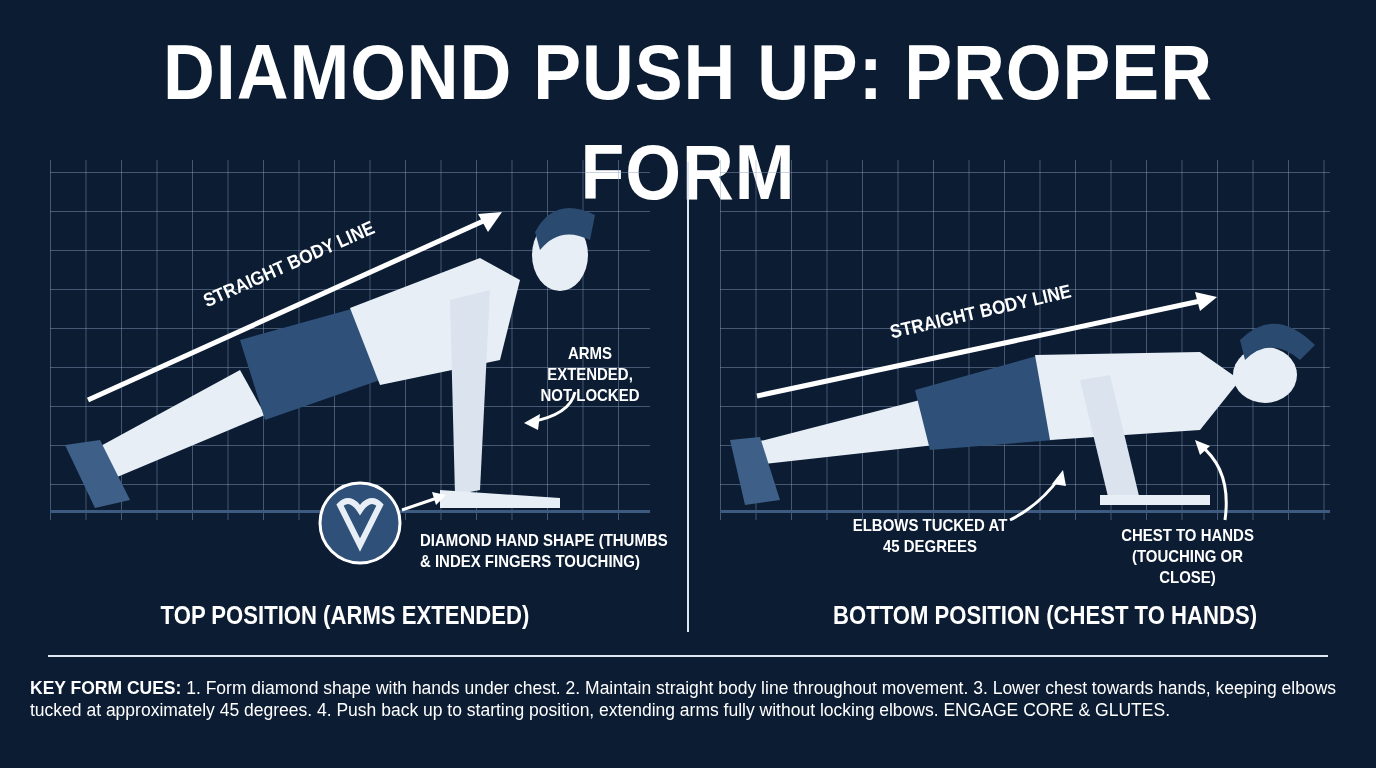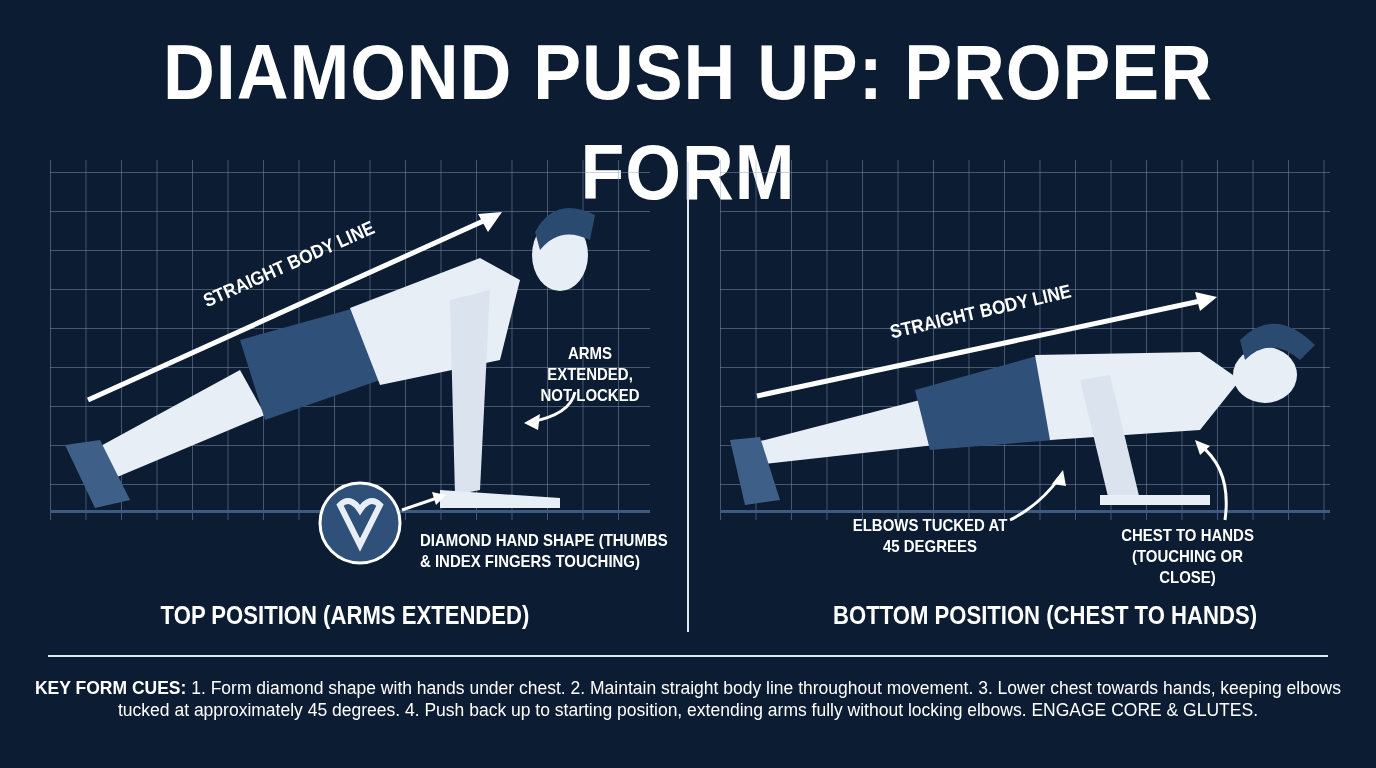--- a/index.html
+++ b/index.html
@@ -14,21 +14,21 @@
                          linear-gradient(to bottom, rgba(140,160,190,0.45) 1px, transparent 1px);
         background-size:35.5px 39px;background-position:0 12px;}
   #panel-left{left:50px;width:600px;}
   #panel-right{left:720px;width:610px;}
   .divider-v{position:absolute;left:687px;top:162px;width:2px;height:470px;background:#dfe7f2;}
   .floor{position:absolute;height:3px;background:#3d5a80;}
   .caption{position:absolute;font-weight:bold;font-size:26px;text-align:center;transform:scaleX(0.85);}
   .label{position:absolute;font-weight:bold;font-size:17px;line-height:21px;transform:scaleX(0.88);transform-origin:left top;}
   .center{text-align:center;transform-origin:center top;}
   .divider-h{position:absolute;left:48px;top:655px;width:1280px;height:2px;background:#dfe7f2;}
-  .cues{position:absolute;left:30px;top:677px;width:1316px;text-align:center;font-size:17.5px;line-height:22px;}
+  .cues{position:absolute;left:30px;top:677px;width:1316px;text-align:left;font-size:17.5px;line-height:22px;}
   .cues b{font-weight:bold;}
   svg{position:absolute;overflow:visible;}
 </style>
 </head>
 <body>
 
 <div class="title">DIAMOND PUSH UP: PROPER FORM</div>
 
 <div class="panel" id="panel-left">
   <div class="grid"></div>

